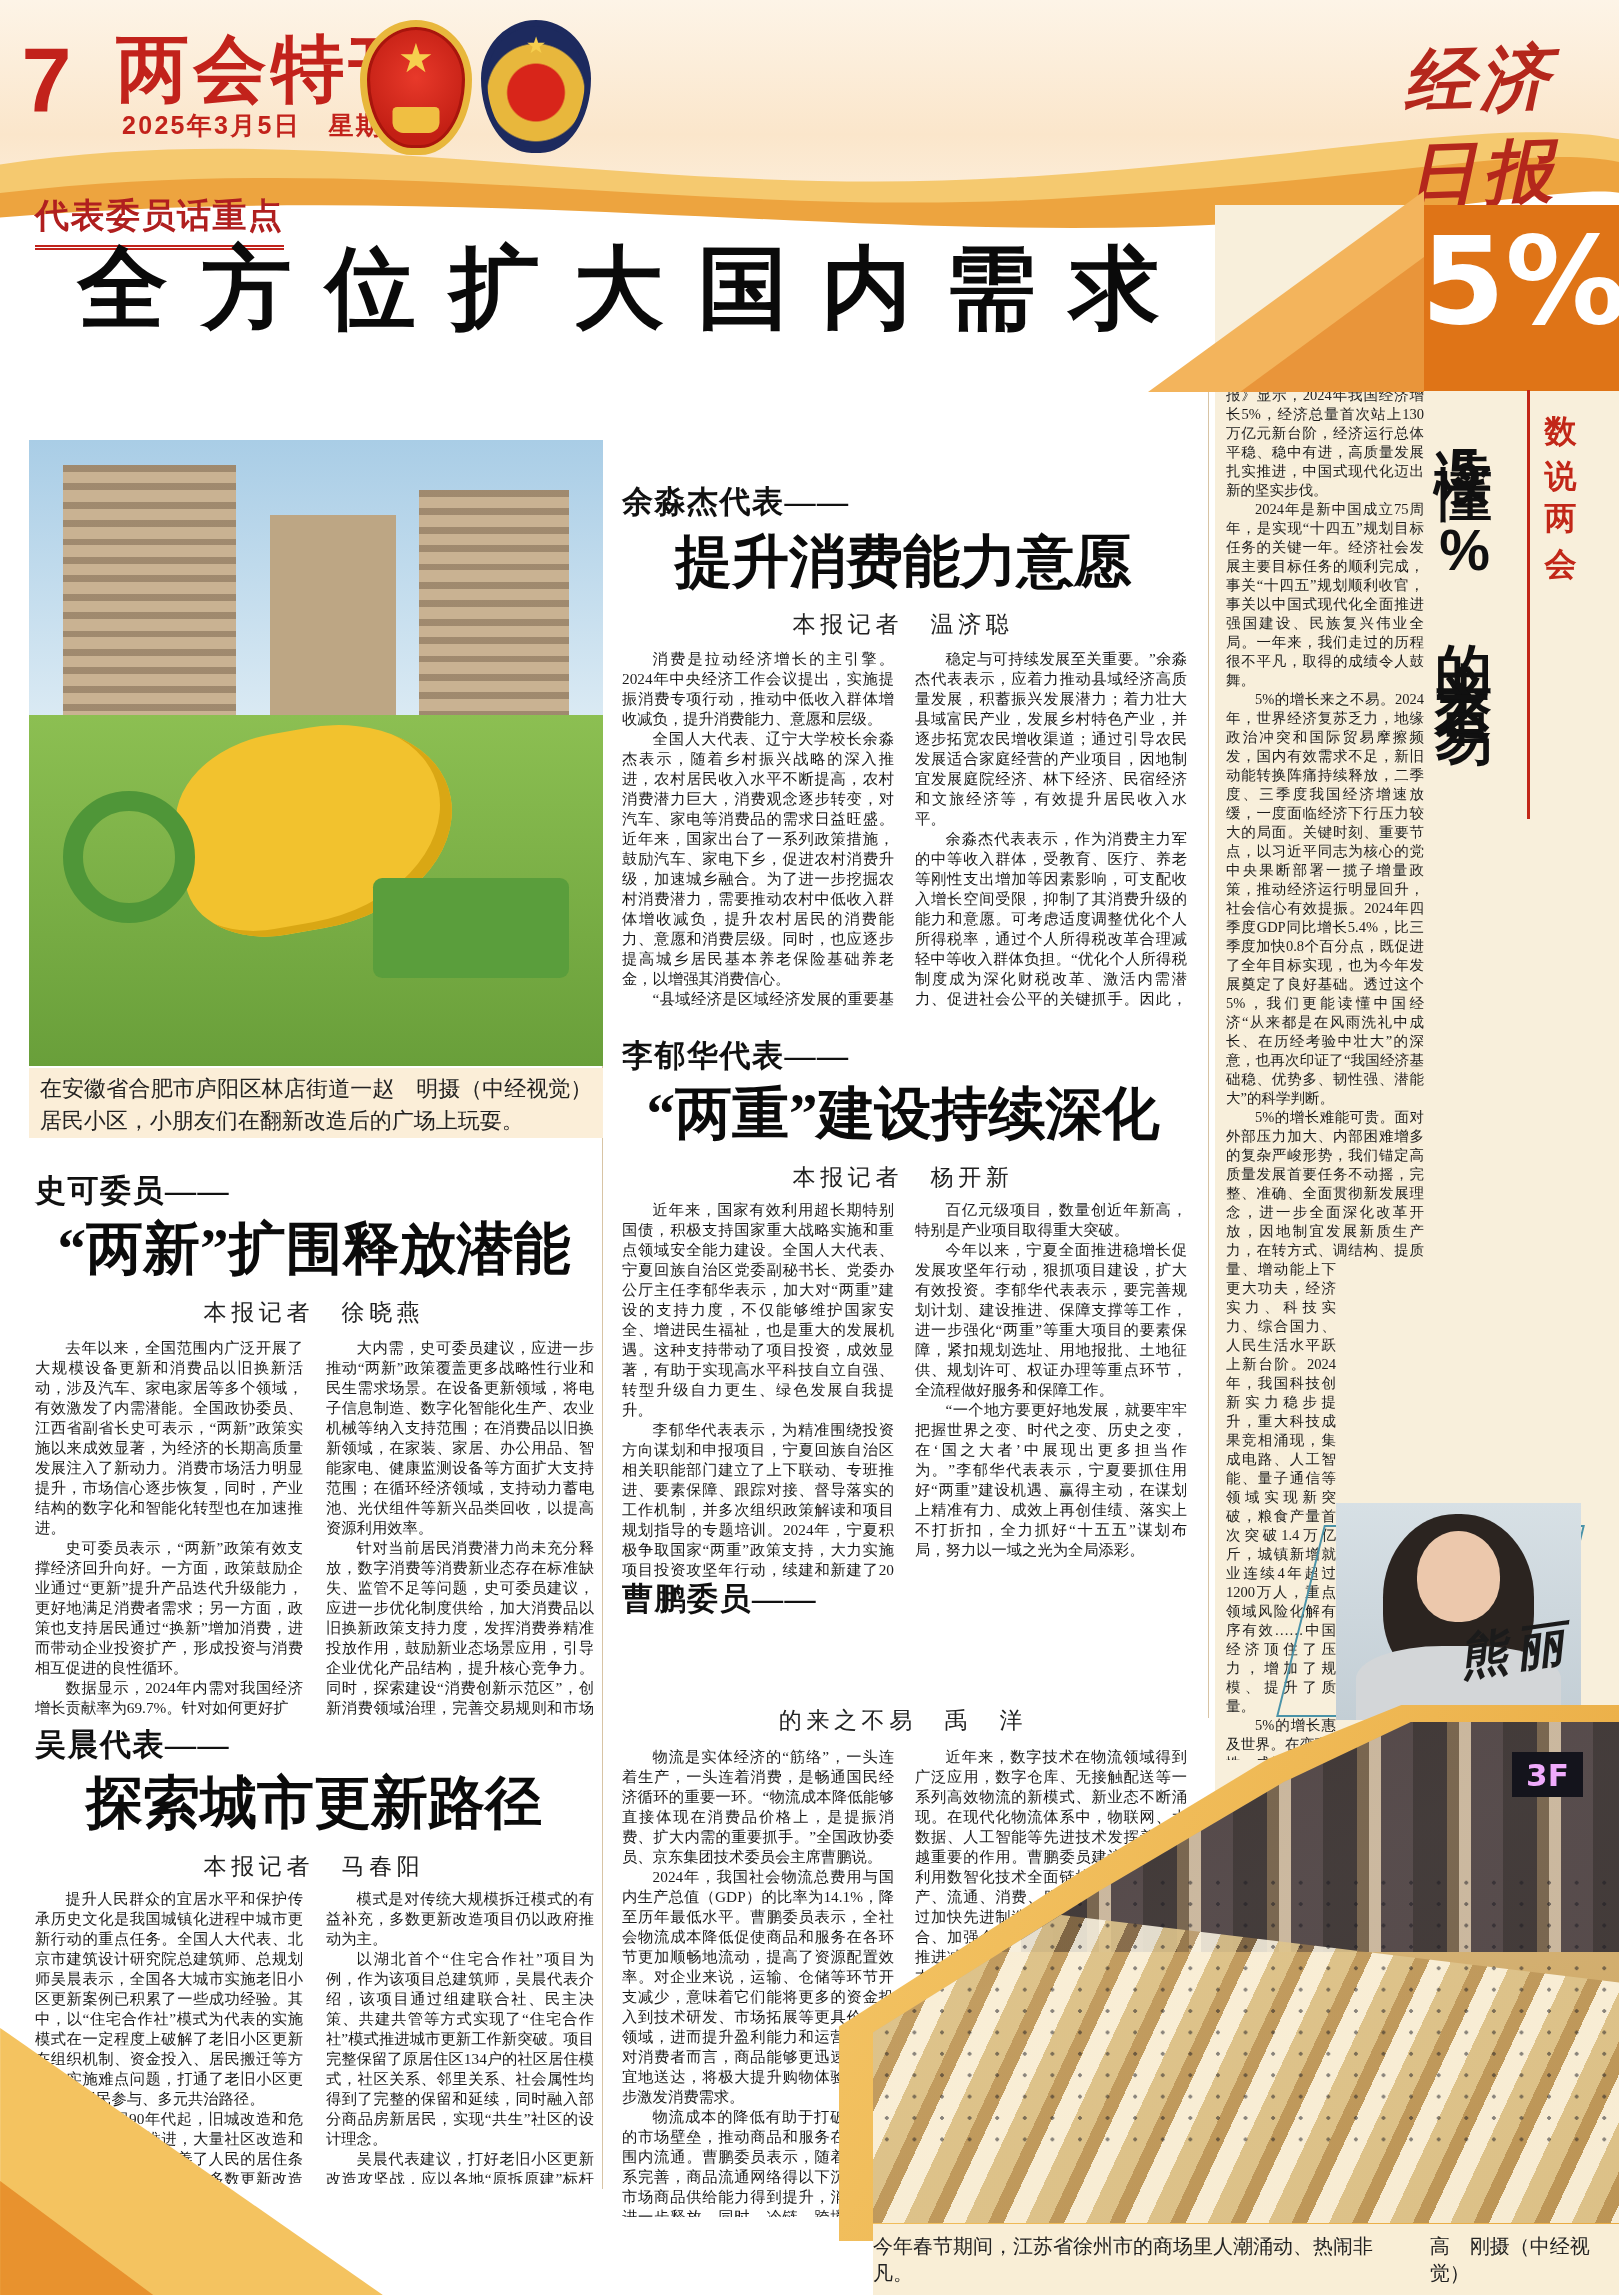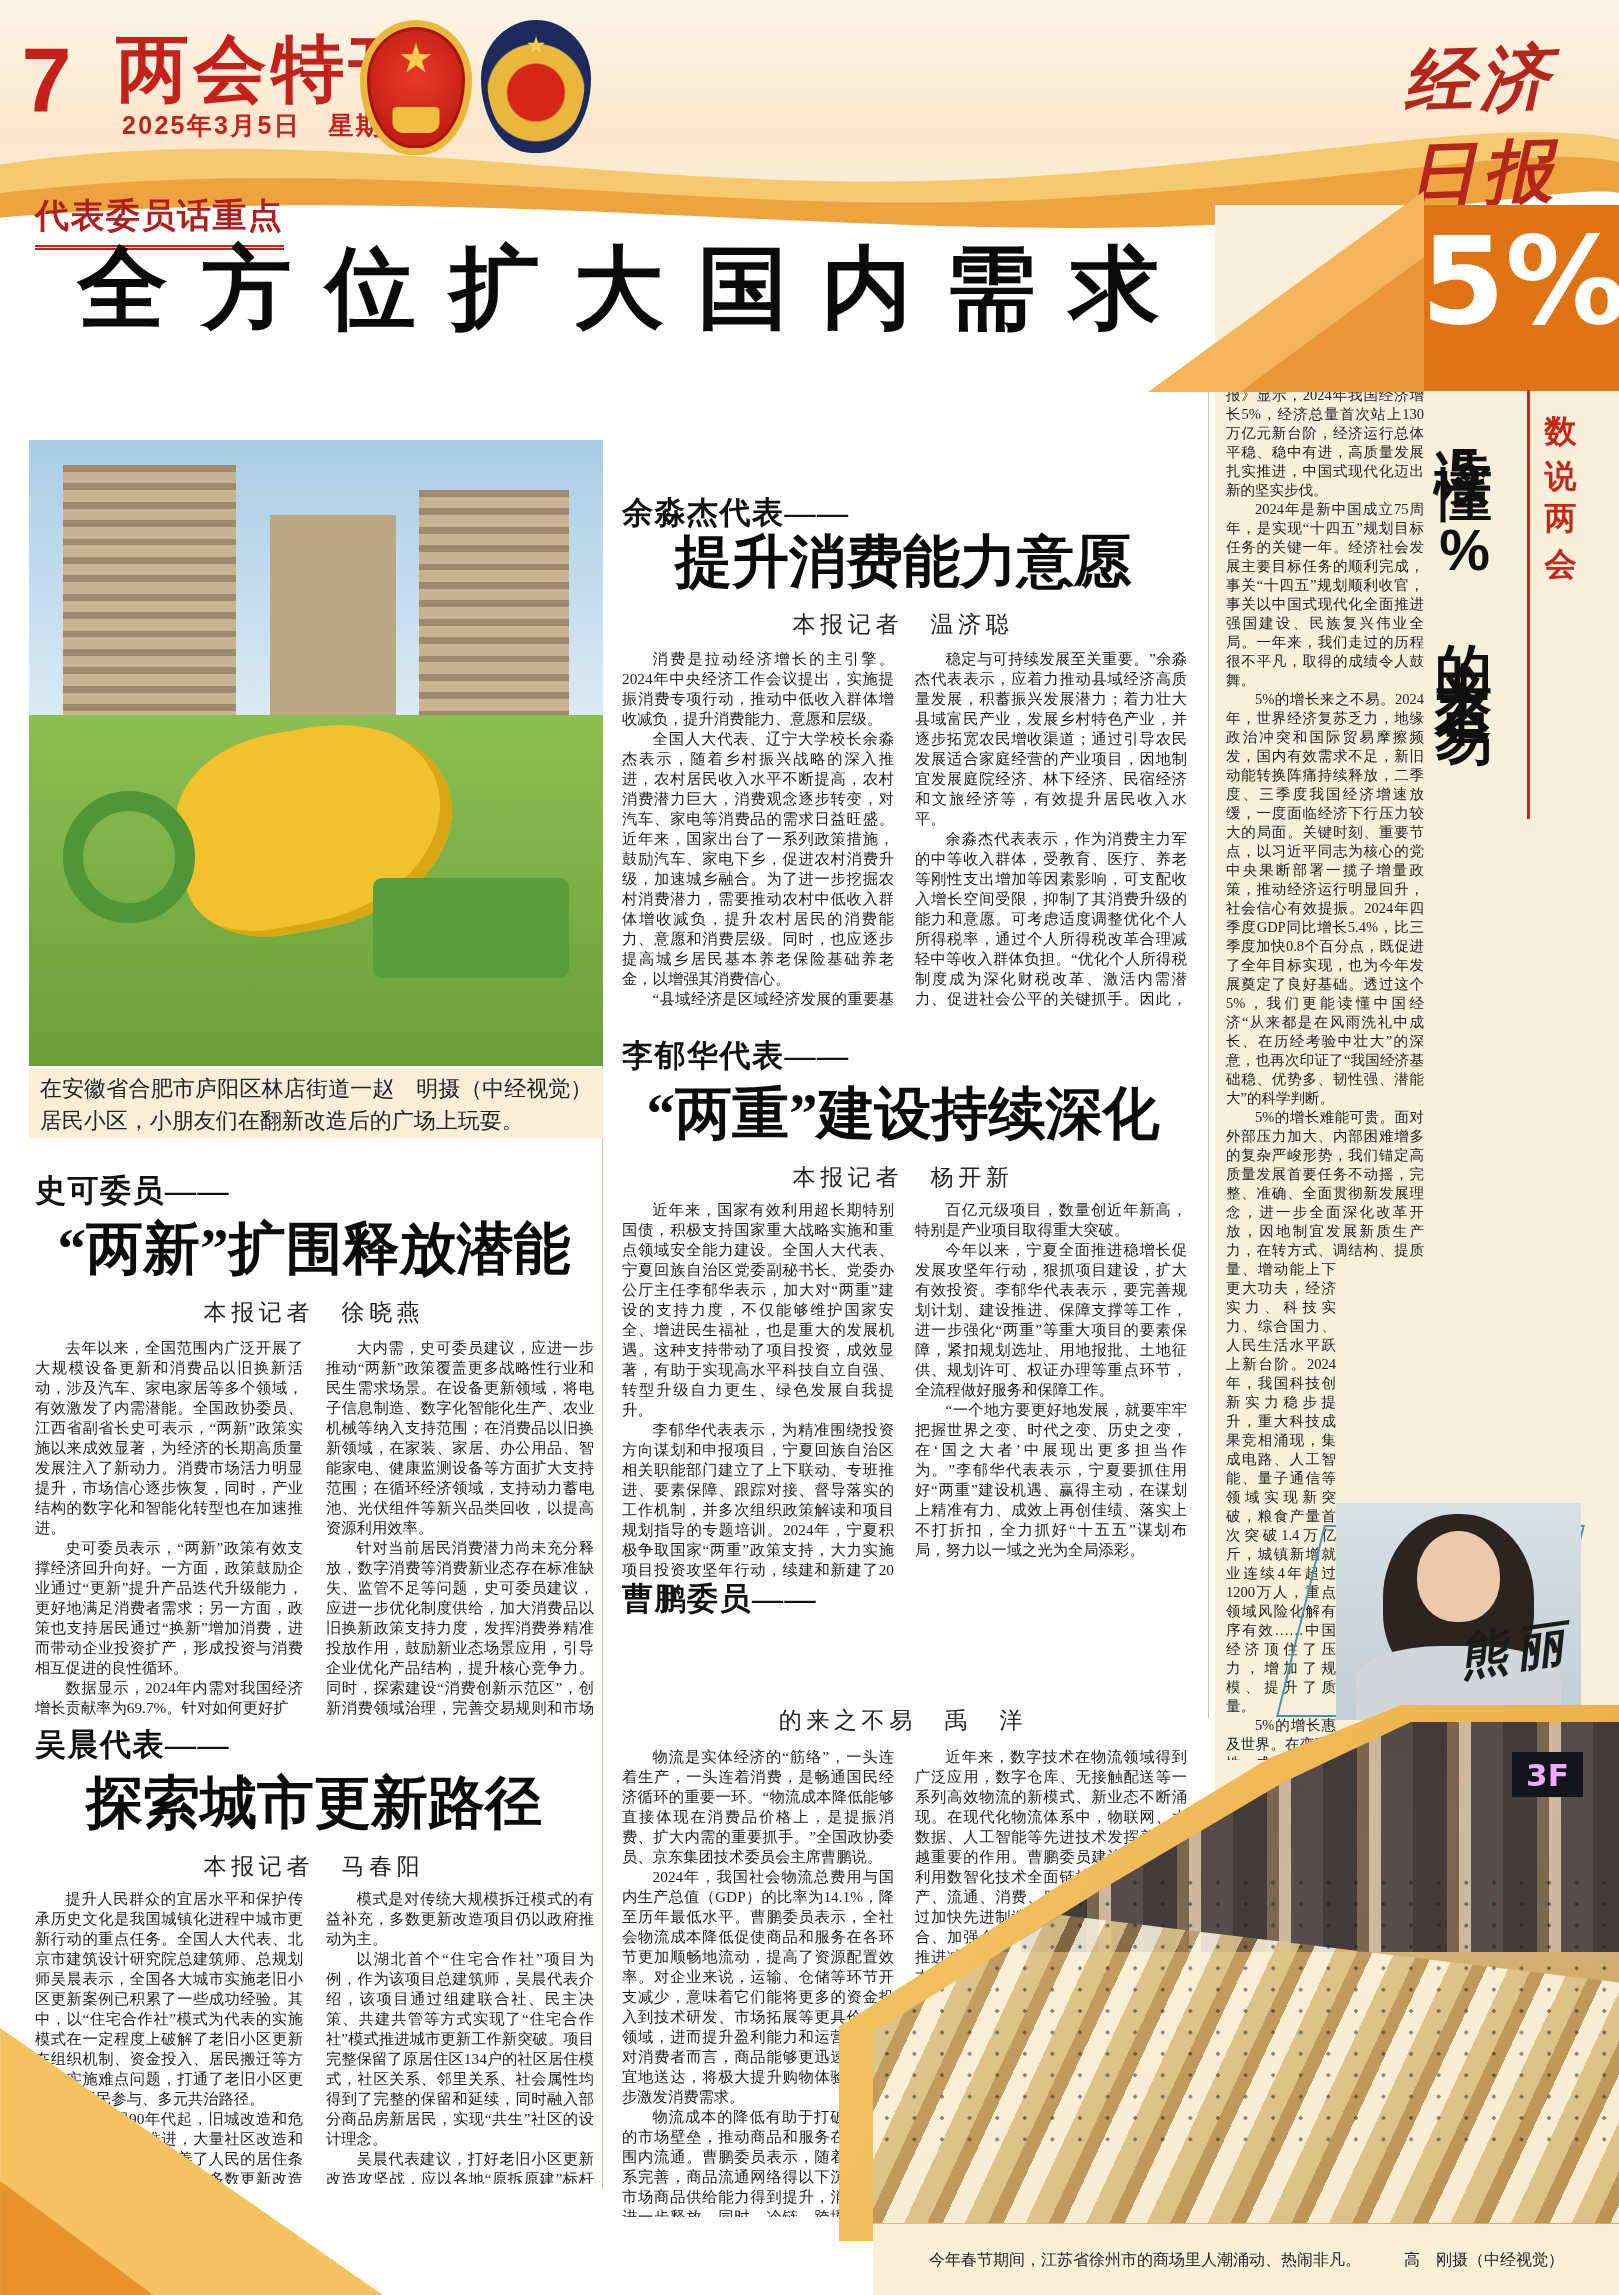--- a/index.html
+++ b/index.html
@@ -81,21 +81,21 @@
   .mall-shops{position:absolute;left:0;top:0;width:100%;height:46%;opacity:.85;
     background:repeating-linear-gradient(90deg,#2a2730 0 34px,#6a5a4a 34px 46px,#c9b9a6 46px 58px,#413a45 58px 90px);}
   .mall-floor{position:absolute;left:0;top:0;width:100%;height:100%;
     background:repeating-linear-gradient(115deg,rgba(255,248,230,.85) 0 20px,rgba(222,196,140,.9) 20px 41px,rgba(176,136,76,.55) 41px 55px);
     clip-path:polygon(0 34%,100% 52%,100% 100%,0 100%);}
   .mall-people{position:absolute;left:0;top:30%;width:100%;height:55%;opacity:.5;
     background-image:radial-gradient(circle 4.6px,#1a1a22 42%,transparent 45%);background-size:27.6px 21.4px;}
   .mall-sign{position:absolute;right:5%;top:6%;background:#14141c;color:#f0abfc;font-weight:bold;
     font-size:31px;padding:4.6px 13.8px;font-family:"DejaVu Sans",sans-serif;}
   .caption-mall{position:absolute;left:873px;top:2224px;width:747px;height:72px;background:#f9eed6;z-index:5;
-    font-size:16px;color:#222;display:flex;align-items:center;justify-content:center;gap:43px;}
+    font-size:20px;color:#222;display:flex;align-items:center;justify-content:center;gap:43px;}
   
   .art-kicker{position:absolute;font-size:31px;font-weight:bold;color:#111;letter-spacing:1.5px;}
   .art-title{position:absolute;text-align:center;font-weight:bold;color:#0b0b0b;font-size:57px;white-space:nowrap;}
   .art-byline{position:absolute;text-align:center;font-size:23px;color:#222;letter-spacing:4.6px;}
   .col{position:absolute;overflow:hidden;}
   .col p{margin:0;text-indent:2em;text-align:justify;font-size:15.3px;line-height:20px;color:#1a1a1a;}
   .vline{position:absolute;width:0.8px;background:#d8c4a4;}
   
   .footer-band{position:absolute;left:0;top:2191px;width:877px;height:64px;z-index:3;
     background:linear-gradient(90deg,#f7d57c,#efb64a);border-radius:0 32px 32px 0;}
@@ -177,21 +177,21 @@
   <div class="col" style="left:35px;top:1889px;width:268px;height:295px;">
       <p>提升人民群众的宜居水平和保护传承历史文化是我国城镇化进程中城市更新行动的重点任务。全国人大代表、北京市建筑设计研究院总建筑师、总规划师吴晨表示，全国各大城市实施老旧小区更新案例已积累了一些成功经验。其中，以“住宅合作社”模式为代表的实施模式在一定程度上破解了老旧小区更新在组织机制、资金投入、居民搬迁等方面的实施难点问题，打通了老旧小区更新改造居民参与、多元共治路径。</p>
       <p>自20世纪90年代起，旧城改造和危房改造工作持续推进，大量社区改造和综合整治项目显著改善了人民的居住条件。然而，在此过程中，多数更新改造项目仍以政府推动为主，居民自主参与意愿不强，多元主体协同机制尚待完善。当前，各地仍有相当规模的危旧楼房，存在安全隐患、群众改造需求迫切，亟需加大改建力度。吴晨代表表示，“住宅合作社”</p>
     </div>
   <div class="col" style="left:326px;top:1889px;width:268px;height:295px;">
       <p>模式是对传统大规模拆迁模式的有益补充，多数更新改造项目仍以政府推动为主。</p>
       <p>以湖北首个“住宅合作社”项目为例，作为该项目总建筑师，吴晨代表介绍，该项目通过组建联合社、民主决策、共建共管等方式实现了“住宅合作社”模式推进城市更新工作新突破。项目完整保留了原居住区134户的社区居住模式，社区关系、邻里关系、社会属性均得到了完整的保留和延续，同时融入部分商品房新居民，实现“共生”社区的设计理念。</p>
       <p>吴晨代表建议，打好老旧小区更新改造攻坚战，应以各地“原拆原建”标杆项目为基础，聚焦人民群众切身利益与迫切需求，形成一套适用于危旧楼改建、可操作性强的支撑保障体系。同时，通过政府引导、市场参与、居民共治的方式，加大老旧小区整治改造力度，让人民群众过上更方便、更舒心、更美好的幸福生活。</p>
     </div>
 
-  <div class="art-kicker" style="left:622px;top:492px;text-align:center;">余淼杰代表——</div>
+  <div class="art-kicker" style="left:622px;top:481px;text-align:center;">余淼杰代表——</div>
   <div class="art-title" style="left:612px;top:524px;width:582px;">提升消费能力意愿</div>
   <div class="art-byline" style="left:612px;top:609px;width:582px;">本报记者　温济聪</div>
   <div class="col" style="left:622px;top:649px;width:272px;height:361px;">
       <p>消费是拉动经济增长的主引擎。2024年中央经济工作会议提出，实施提振消费专项行动，推动中低收入群体增收减负，提升消费能力、意愿和层级。</p>
       <p>全国人大代表、辽宁大学校长余淼杰表示，随着乡村振兴战略的深入推进，农村居民收入水平不断提高，农村消费潜力巨大，消费观念逐步转变，对汽车、家电等消费品的需求日益旺盛。近年来，国家出台了一系列政策措施，鼓励汽车、家电下乡，促进农村消费升级，加速城乡融合。为了进一步挖掘农村消费潜力，需要推动农村中低收入群体增收减负，提升农村居民的消费能力、意愿和消费层级。同时，也应逐步提高城乡居民基本养老保险基础养老金，以增强其消费信心。</p>
       <p>“县域经济是区域经济发展的重要基石，连接着城市与乡村，对地方经济的</p>
     </div>
   <div class="col" style="left:915px;top:649px;width:272px;height:361px;">
       <p>稳定与可持续发展至关重要。”余淼杰代表表示，应着力推动县域经济高质量发展，积蓄振兴发展潜力；着力壮大县域富民产业，发展乡村特色产业，并逐步拓宽农民增收渠道；通过引导农民发展适合家庭经营的产业项目，因地制宜发展庭院经济、林下经济、民宿经济和文旅经济等，有效提升居民收入水平。</p>
       <p>余淼杰代表表示，作为消费主力军的中等收入群体，受教育、医疗、养老等刚性支出增加等因素影响，可支配收入增长空间受限，抑制了其消费升级的能力和意愿。可考虑适度调整优化个人所得税率，通过个人所得税改革合理减轻中等收入群体负担。“优化个人所得税制度成为深化财税改革、激活内需潜力、促进社会公平的关键抓手。因此，提振居民消费、释放内需潜力需要税收政策精准发力。”余淼杰代表说。</p>

